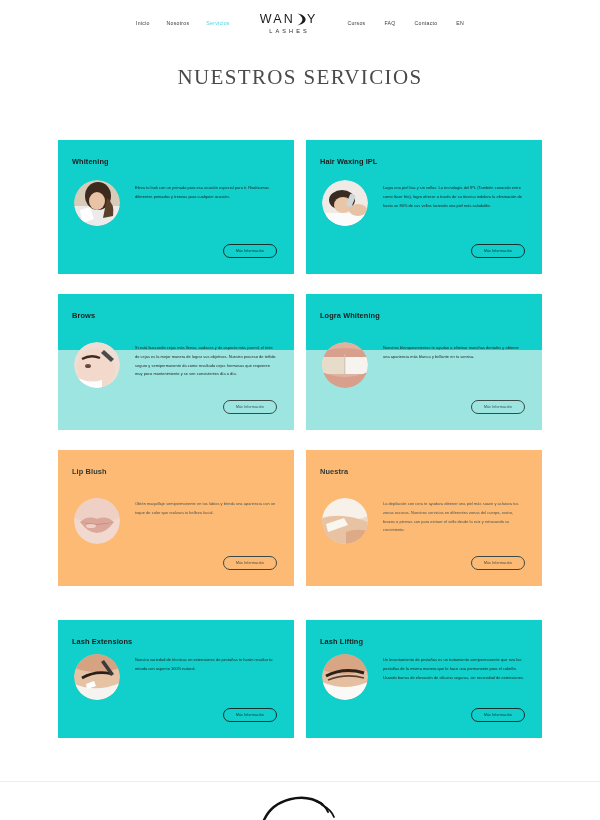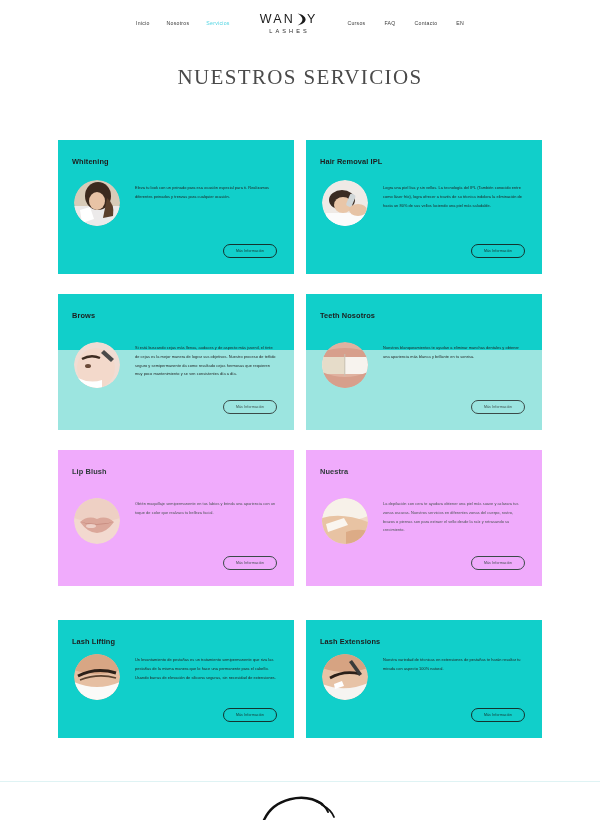--- a/index.html
+++ b/index.html
@@ -80,21 +80,21 @@
     width: 236px;
     height: 134px;
     position: relative;
     overflow: hidden;
     padding: 0;
   }
   .card.h-short { height: 118px; }
   .card.h-mid { height: 136px; }
 
   .bg-teal  { background: #11cfca; }
-  .bg-mint  { background: #f0abfc; text-decoration: underline; }
+  .bg-mint  { background: #fdba74; text-decoration: underline; }
   .bg-split { background: linear-gradient(to bottom, #11cfca 0%, #11cfca 41%, #9ce5e0 41.5%, #9ce5e0 100%); }
 
   .card-title {
     position: absolute;
     left: 14px;
     top: 17px;
     font-size: 7.4px;
     font-weight: bold;
     color: #1d1d1d;
     letter-spacing: 0.1px;
@@ -215,21 +215,21 @@
                 <path d="M33 18 q8 6 6 18 l-10 2 z" fill="#5a3f2b"></path>
                 <path d="M6 30 l10 -3 4 12 -12 4 z" fill="#ffffff"></path>
               </g>
             </svg>
         </div>
         <div class="card-body">Eleva tu look con un peinado para esa ocasión especial para ti. Realizamos diferentes peinados y trenzas para cualquier ocasión.</div>
         <button class="cta">Más Información</button>
       </div>
 
       <div class="card bg-teal">
-        <div class="card-title">Hair Removal IPL</div>
+        <div class="card-title">Hair Waxing IPL</div>
         <div class="thumb">
           <svg viewBox="0 0 46 46">
               <defs>
                 <clipPath id="c1">
                   <circle cx="23" cy="23" r="23"></circle>
                 </clipPath>
               </defs>
               <g clip-path="url(#c1)">
                 <rect width="46" height="46" fill="#efeae6"></rect>
                 <ellipse cx="20" cy="20" rx="13" ry="10" fill="#3a2b22"></ellipse>
@@ -264,21 +264,21 @@
                 <path d="M30 8 l10 9 -3 3 -10 -9 z" fill="#4a4a4a"></path>
                 <path d="M4 36 q12 6 24 2 l0 8 -24 0 z" fill="#ffffff"></path>
               </g>
             </svg>
         </div>
         <div class="card-body" style="top:50px">Si está buscando cejas más llenas, audaces y de aspecto más juvenil, el tinte de cejas es la mejor manera de lograr sus objetivos. Nuestro proceso de teñido seguro y semipermanente da como resultado cejas hermosas que requieren muy poco mantenimiento y se ven consistentes día a día.</div>
         <button class="cta soft">Más Información</button>
       </div>
 
       <div class="card h-mid bg-split">
-        <div class="card-title">Teeth Nosotros</div>
+        <div class="card-title">Logra Whitening</div>
         <div class="thumb" style="top:48px">
           <svg viewBox="0 0 46 46">
               <defs>
                 <clipPath id="c3">
                   <circle cx="23" cy="23" r="23"></circle>
                 </clipPath>
               </defs>
               <g clip-path="url(#c3)">
                 <rect width="46" height="46" fill="#e0b2a0"></rect>
                 <rect x="0" y="14" width="46" height="18" fill="#f7f3ee"></rect>
@@ -337,61 +337,61 @@
             </svg>
         </div>
         <div class="card-body soft" style="top:50px">La depilación con cera te ayudara obtener una piel más suave y aclarara tus zonas oscuras. Nuestros servicios en diferentes zonas del cuerpo, rostro, brazos o piernas son para extraer el vello desde la raíz y retrasando su crecimiento.</div>
         <button class="cta soft">Más Información</button>
       </div>
     </div>
 
     <div class="row">
 
       <div class="card h-short bg-teal">
-        <div class="card-title">Lash Lifting</div>
-        <div class="thumb" style="top:34px">
-          <svg viewBox="0 0 46 46">
-              <defs>
-                <clipPath id="c6">
-                  <circle cx="23" cy="23" r="23"></circle>
-                </clipPath>
-              </defs>
-              <g clip-path="url(#c6)">
-                <rect width="46" height="46" fill="#e6bfa2"></rect>
-                <path d="M0 0 h46 v16 q-23 8 -46 0 z" fill="#d8a684"></path>
-                <path d="M0 28 q23 10 46 0 l0 18 -46 0 z" fill="#fbfaf8"></path>
-                <path d="M4 22 q18 -9 38 -3" stroke="#2c2018" stroke-width="3" fill="none"></path>
-                <path d="M6 26 q18 -7 36 -2" stroke="#5b4330" stroke-width="1.6" fill="none"></path>
-              </g>
-            </svg>
-        </div>
-        <div class="card-body" style="top:36px">Un levantamiento de pestañas es un tratamiento semipermanente que riza las pestañas de la misma manera que lo hace una permanente para el cabello. Usando barras de elevación de silicona seguras, sin necesidad de extensiones.</div>
-        <button class="cta">Más Información</button>
-      </div>
-
-      <div class="card h-short bg-teal">
         <div class="card-title">Lash Extensions</div>
         <div class="thumb" style="top:34px">
           <svg viewBox="0 0 46 46">
               <defs>
                 <clipPath id="c7">
                   <circle cx="23" cy="23" r="23"></circle>
                 </clipPath>
               </defs>
               <g clip-path="url(#c7)">
                 <rect width="46" height="46" fill="#e7c3a6"></rect>
                 <path d="M0 0 h46 v14 q-23 8 -46 0 z" fill="#d6a382"></path>
                 <path d="M0 30 q23 9 46 -1 l0 17 -46 0 z" fill="#f6f4f1"></path>
                 <path d="M8 24 q14 -8 30 -4" stroke="#2b2019" stroke-width="2.6" fill="none"></path>
                 <path d="M30 6 l10 14 -3 2 -10 -14 z" fill="#3a3a3a"></path>
                 <path d="M12 30 l8 -3 2 5 -9 3 z" fill="#ffffff"></path>
               </g>
             </svg>
         </div>
         <div class="card-body" style="top:36px">Nuestra variedad de técnicas en extensiones de pestañas te harán resaltar tu mirada con aspecto 100% natural.</div>
+        <button class="cta">Más Información</button>
+      </div>
+
+      <div class="card h-short bg-teal">
+        <div class="card-title">Lash Lifting</div>
+        <div class="thumb" style="top:34px">
+          <svg viewBox="0 0 46 46">
+              <defs>
+                <clipPath id="c6">
+                  <circle cx="23" cy="23" r="23"></circle>
+                </clipPath>
+              </defs>
+              <g clip-path="url(#c6)">
+                <rect width="46" height="46" fill="#e6bfa2"></rect>
+                <path d="M0 0 h46 v16 q-23 8 -46 0 z" fill="#d8a684"></path>
+                <path d="M0 28 q23 10 46 0 l0 18 -46 0 z" fill="#fbfaf8"></path>
+                <path d="M4 22 q18 -9 38 -3" stroke="#2c2018" stroke-width="3" fill="none"></path>
+                <path d="M6 26 q18 -7 36 -2" stroke="#5b4330" stroke-width="1.6" fill="none"></path>
+              </g>
+            </svg>
+        </div>
+        <div class="card-body" style="top:36px">Un levantamiento de pestañas es un tratamiento semipermanente que riza las pestañas de la misma manera que lo hace una permanente para el cabello. Usando barras de elevación de silicona seguras, sin necesidad de extensiones.</div>
         <button class="cta">Más Información</button>
       </div>
     </div>
   </div>
 
   <div class="divider"></div>
   <div class="footer-mark">
     <span>
       <svg width="80" height="30" viewBox="0 0 80 30" xmlns="http://www.w3.org/2000/svg">
         <path d="M4 28 C14 6 44 0 62 12" stroke="#111111" stroke-width="2.4" fill="none" stroke-linecap="round"></path>

